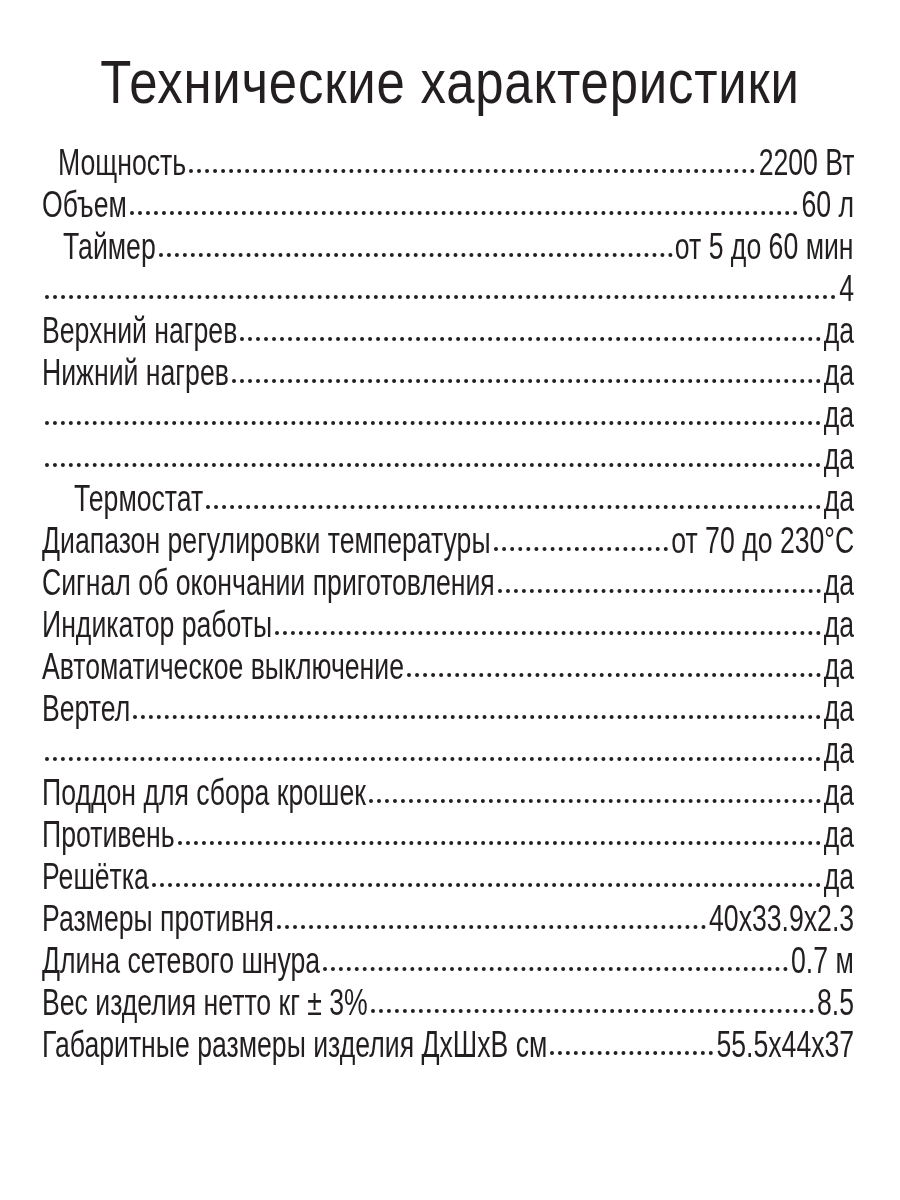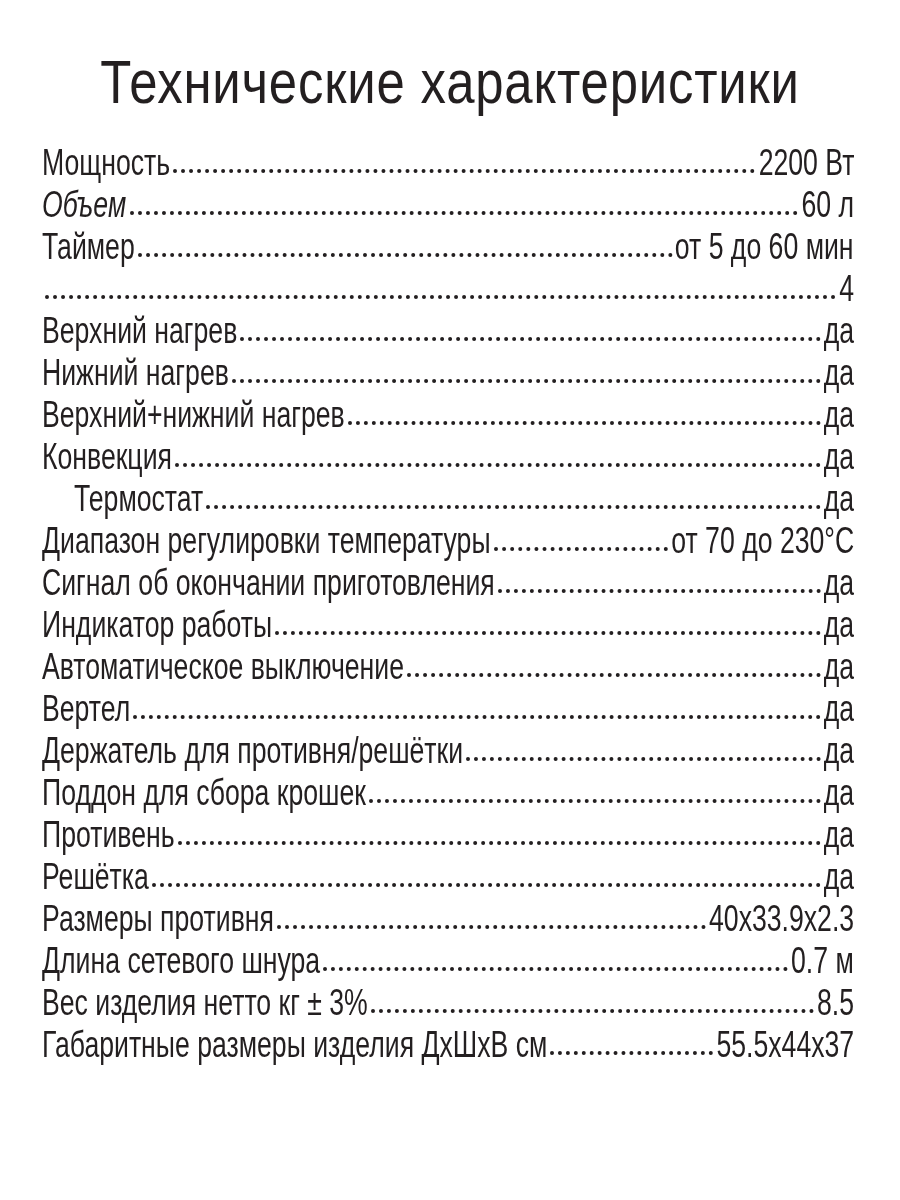--- a/index.html
+++ b/index.html
@@ -28,55 +28,53 @@
     .squeeze-r { display: inline-block; transform: scaleX(0.74); transform-origin: right center; }
     .lbl-wrap { flex: 0 0 auto; }
   </style>
 </head>
 <body>
 
 <div class="title">Технические характеристики</div>
 
 <div class="specs" id="specs">
     <div class="row">
-    <span class="lbl-wrap" style="width: 128.159px;"><span class="lbl squeeze">Мощность</span></span>
+    <span class="lbl-wrap" style="width: 128.159px; margin-left: 16px;"><span class="lbl squeeze">Мощность</span></span>
     <span class="dots"></span>
     <span class="val squeeze-r" style="margin-left: -33.2394px;">2200 Вт</span>
   </div>
     <div class="row">
-    <span class="lbl-wrap" style="width: 84.8803px; font-style: italic;"><span class="lbl squeeze">Объем</span></span>
+    <span class="lbl-wrap" style="width: 84.8803px;"><span class="lbl squeeze">Объем</span></span>
     <span class="dots"></span>
     <span class="val squeeze-r" style="margin-left: -18.4138px;">60 л</span>
   </div>
     <div class="row">
-    <span class="lbl-wrap" style="width: 92.7197px;"><span class="lbl squeeze">Таймер</span></span>
+    <span class="lbl-wrap" style="width: 92.7197px; margin-left: 21px;"><span class="lbl squeeze">Таймер</span></span>
     <span class="dots"></span>
     <span class="val squeeze-r" style="margin-left: -63.2438px;">от 5 до 60 мин</span>
   </div>
     <div class="row">
     <span class="dots"></span>
     <span class="val squeeze-r" style="margin-left: -5.17688px;">4</span>
   </div>
     <div class="row">
     <span class="lbl-wrap" style="width: 195.325px;"><span class="lbl squeeze">Верхний нагрев</span></span>
     <span class="dots"></span>
     <span class="val squeeze-r" style="margin-left: -10.6369px;">да</span>
   </div>
     <div class="row">
     <span class="lbl-wrap" style="width: 186.85px; text-align: center;"><span class="lbl squeeze">Нижний нагрев</span></span>
     <span class="dots"></span>
     <span class="val squeeze-r" style="margin-left: -10.6369px;">да</span>
   </div>
     <div class="row">
-    <span class="lbl-wrap" style="width: 302.776px;"><span class="lbl squeeze">Верхний+нижний нагрев</span></span>
     <span class="dots"></span>
     <span class="val squeeze-r" style="margin-left: -10.6369px;">да</span>
   </div>
     <div class="row">
-    <span class="lbl-wrap" style="width: 129.939px;"><span class="lbl squeeze">Конвекция</span></span>
     <span class="dots"></span>
     <span class="val squeeze-r" style="margin-left: -10.6369px;">да</span>
   </div>
     <div class="row">
     <span class="lbl-wrap" style="width: 129.199px; margin-left: 32px;"><span class="lbl squeeze">Термостат</span></span>
     <span class="dots"></span>
     <span class="val squeeze-r" style="margin-left: -10.6369px;">да</span>
   </div>
     <div class="row">
     <span class="lbl-wrap" style="width: 448.567px;"><span class="lbl squeeze">Диапазон регулировки температуры</span></span>
@@ -97,21 +95,20 @@
     <span class="lbl-wrap" style="width: 361.987px;"><span class="lbl squeeze">Автоматическое выключение</span></span>
     <span class="dots"></span>
     <span class="val squeeze-r" style="margin-left: -10.6369px;">да</span>
   </div>
     <div class="row">
     <span class="lbl-wrap" style="width: 88.1988px; text-align: center;"><span class="lbl squeeze">Вертел</span></span>
     <span class="dots"></span>
     <span class="val squeeze-r" style="margin-left: -10.6369px;">да</span>
   </div>
     <div class="row">
-    <span class="lbl-wrap" style="width: 421.106px;"><span class="lbl squeeze">Держатель для противня/решётки</span></span>
     <span class="dots"></span>
     <span class="val squeeze-r" style="margin-left: -10.6369px;">да</span>
   </div>
     <div class="row">
     <span class="lbl-wrap" style="width: 323.877px;"><span class="lbl squeeze">Поддон для сбора крошек</span></span>
     <span class="dots"></span>
     <span class="val squeeze-r" style="margin-left: -10.6369px;">да</span>
   </div>
     <div class="row">
     <span class="lbl-wrap" style="width: 132.541px;"><span class="lbl squeeze">Противень</span></span>

